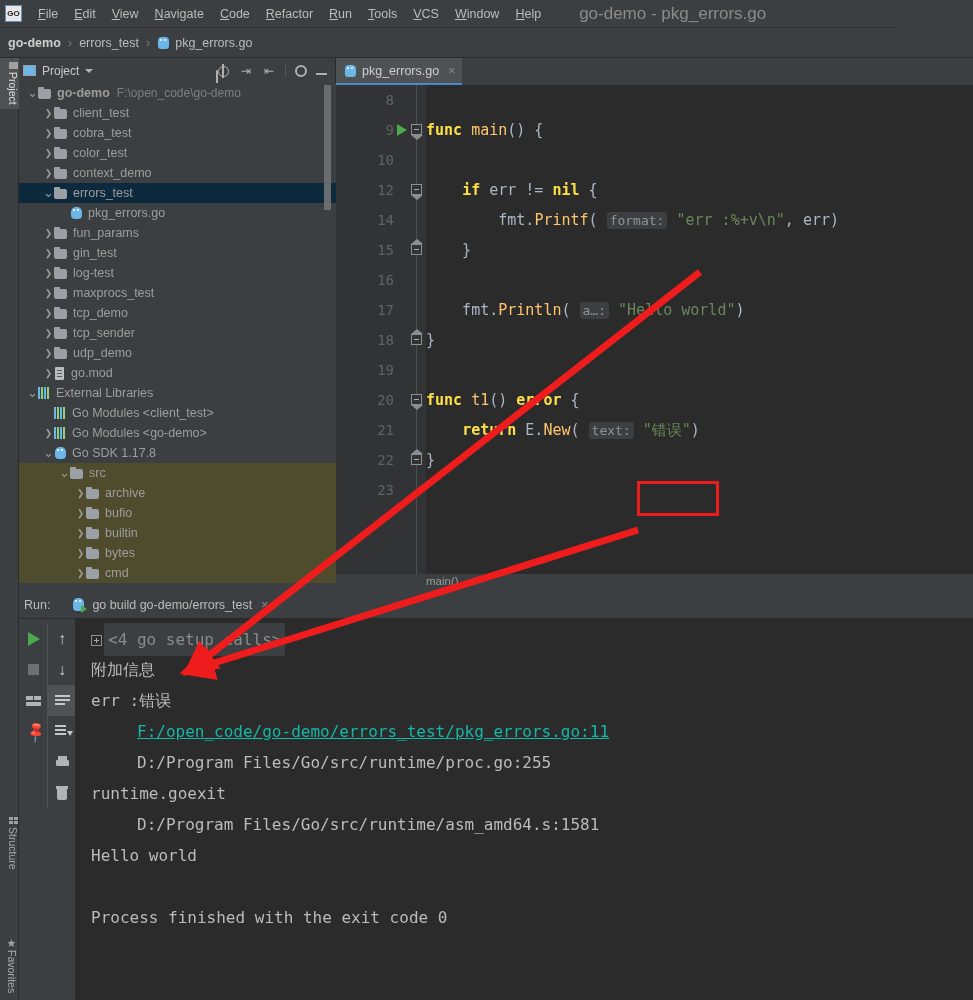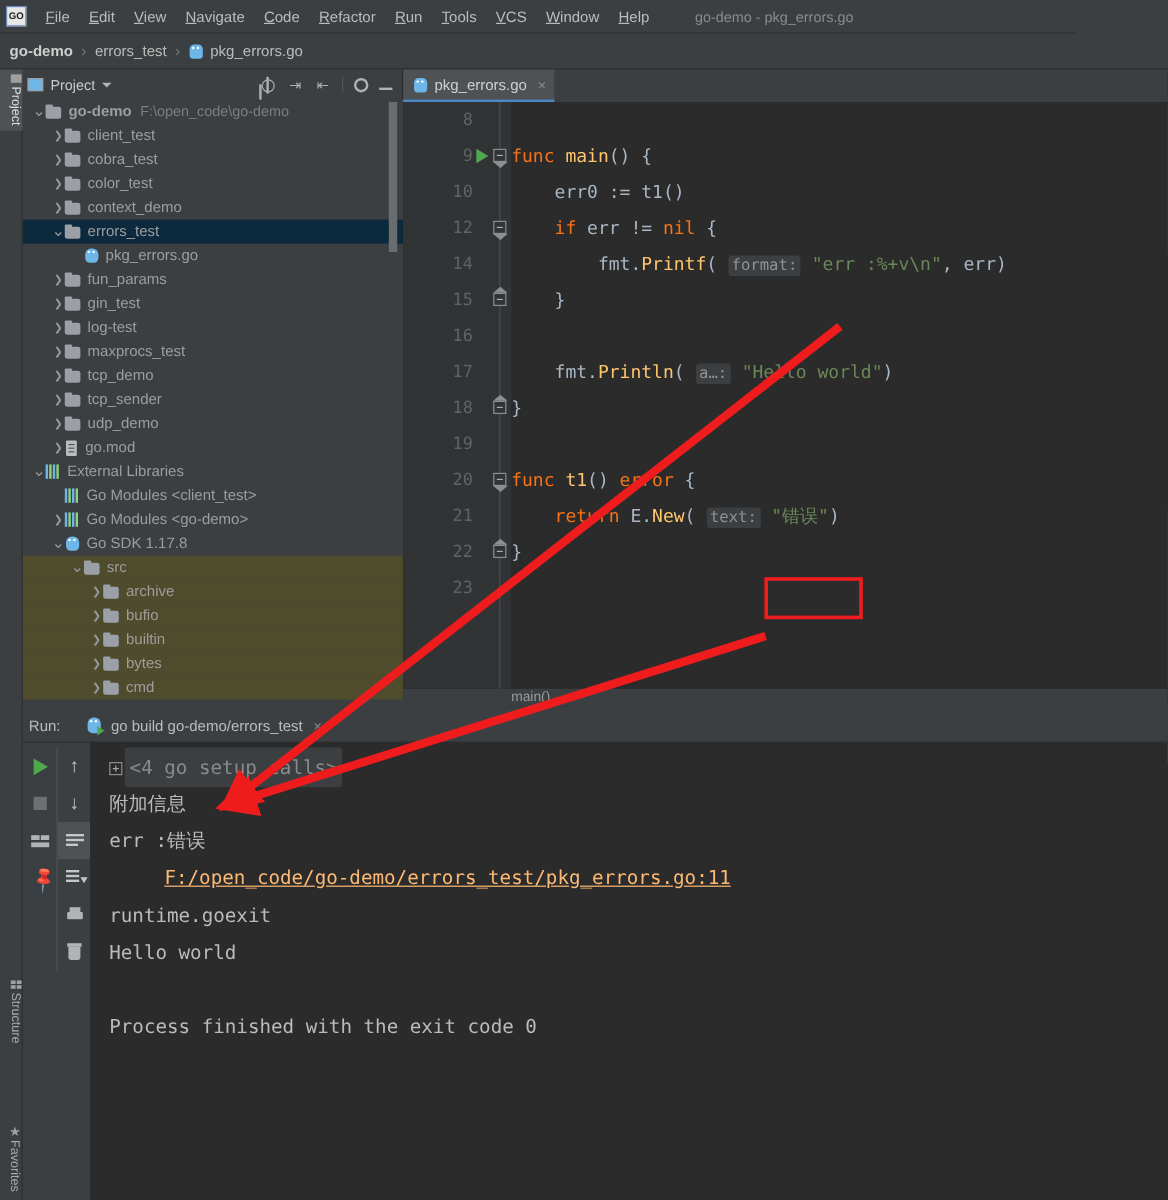--- a/index.html
+++ b/index.html
@@ -21,21 +21,21 @@
     width: 17px; height: 17px; margin-left: 5px; margin-right: 8px;
     border: 1px solid #6b8dbb; background: #e8e8e8; color: #1c1c1c;
     font-size: 8px; font-weight: bold; line-height: 15px; text-align: center;
     font-family: "Liberation Sans", sans-serif;
   }
   .menu-item {
     color: #bbbbbb; font-size: 12.5px; padding: 3px 8px; white-space: nowrap;
   }
   .menu-item u { text-decoration: underline; }
   .win-title {
-    color: #8b8b8b; font-size: 12px; margin-left: 30px; white-space: nowrap;
+    color: #8b8b8b; font-size: 17px; margin-left: 30px; white-space: nowrap;
   }
 
   
   .navbar {
     position: absolute; left: 0; top: 28px; width: 973px; height: 30px;
     background: #3c3f41; display: flex; align-items: center; padding-left: 8px;
     border-bottom: 1px solid #2b2b2b;
   }
   .crumb { color: #bbbbbb; font-size: 12.5px; white-space: nowrap; }
   .crumb.bold { font-weight: bold; color: #cfcfcf; }
@@ -254,21 +254,21 @@
     content:""; position:absolute; left:-1px; top:10px;
     border-left:6px solid transparent;border-right:6px solid transparent;
     border-top:5px solid #8b8f91;
   }
   .fold-box.bot::before {
     content:""; position:absolute; left:-1px; top:-6px;
     border-left:6px solid transparent;border-right:6px solid transparent;
     border-bottom:5px solid #8b8f91;
   }
 
-  .kw   { color:#f97316; }
+  .kw   { color:#fde047;font-weight:bold; }
   .fn   { color:#ffc66d; }
   .pl   { color:#a9b7c6; }
   .str  { color:#6a8759; }
   .cmt  { color:#808080; }
   .inlay {
     background:#3c3f41; color:#919191; font-size:13px;
     padding:1px 3px; border-radius:3px;
   }
 
   .breadcrumb-bottom {
@@ -341,21 +341,21 @@
   .folded {
     display:inline-block; background:#3c3f41; color:#8a8a8a;
     padding:1px 4px; border-radius:2px;
   }
   .fold-plus {
     display:inline-block; width:11px;height:11px;border:1px solid #8b8f91;
     position:relative; vertical-align:-1px; margin-right:2px;
   }
   .fold-plus::before{content:"";position:absolute;left:2px;top:4px;width:5px;height:1px;background:#a8acae;}
   .fold-plus::after{content:"";position:absolute;left:4px;top:2px;width:1px;height:5px;background:#a8acae;}
-  .link { color:#fdba74; text-decoration:underline; }
+  .link { color:#14b8a6; text-decoration:underline; }
   .co.indent { padding-left:62px; }
 
   
   .anno { position:absolute; left:0; top:0; width:973px; height:1000px; pointer-events:none; }
   .redbox {
     position:absolute; border:3px solid #ee1c1c;
   }
 </style>
 </head>
 <body>
@@ -554,21 +554,21 @@
         <span class="tab-close">×</span>
       </div>
     </div>
     <div class="code-wrap">
       <div class="gutter"></div>
       <div class="fold-rail"></div>
       <div class="fold-line"></div>
       <div class="code-lines" id="code-lines">
           <div class="cl"><span class="lnum">8</span><span class="ctext"></span></div>
           <div class="cl"><span class="lnum">9</span><span class="run-arrow"></span><span class="fold-box top" style="top: 9px;"></span><span class="ctext"><span class="kw">func </span><span class="fn">main</span><span class="pl">() {</span></span></div>
-          <div class="cl"><span class="lnum">10</span><span class="ctext"><span class="pl">    err0 </span><span class="pl">:=</span><span class="pl"> t1()</span></span></div>
+          <div class="cl"><span class="lnum">10</span></div>
           <div class="cl"><span class="lnum">12</span><span class="fold-box top" style="top: 9px;"></span><span class="ctext"><span class="pl">    </span><span class="kw">if</span><span class="pl"> err </span><span class="pl">!=</span><span class="pl"> </span><span class="kw">nil</span><span class="pl"> {</span></span></div>
           <div class="cl"><span class="lnum">14</span><span class="ctext"><span class="pl">        fmt.</span><span class="fn">Printf</span><span class="pl">( </span><span class="inlay">format:</span><span class="pl"> </span><span class="str">"err :%+v\n"</span><span class="pl">, err)</span></span></div>
           <div class="cl"><span class="lnum">15</span><span class="fold-box bot" style="top: 9px;"></span><span class="ctext"><span class="pl">    }</span></span></div>
           <div class="cl"><span class="lnum">16</span><span class="ctext"></span></div>
           <div class="cl"><span class="lnum">17</span><span class="ctext"><span class="pl">    fmt.</span><span class="fn">Println</span><span class="pl">( </span><span class="inlay">a…:</span><span class="pl"> </span><span class="str">"Hello world"</span><span class="pl">)</span></span></div>
           <div class="cl"><span class="lnum">18</span><span class="fold-box bot" style="top: 9px;"></span><span class="ctext"><span class="pl">}</span></span></div>
           <div class="cl"><span class="lnum">19</span><span class="ctext"></span></div>
           <div class="cl"><span class="lnum">20</span><span class="fold-box top" style="top: 9px;"></span><span class="ctext"><span class="kw">func </span><span class="fn">t1</span><span class="pl">() </span><span class="kw">error</span><span class="pl"> {</span></span></div>
           <div class="cl"><span class="lnum">21</span><span class="ctext"><span class="pl">    </span><span class="kw">return</span><span class="pl"> E.</span><span class="fn">New</span><span class="pl">( </span><span class="inlay">text:</span><span class="pl"> </span><span class="str">"错误"</span><span class="pl">)</span></span></div>
           <div class="cl"><span class="lnum">22</span><span class="fold-box bot" style="top: 9px;"></span><span class="ctext"><span class="pl">}</span></span></div>
@@ -623,21 +623,23 @@
         <div class="rt-btn">
             <span class="trashico"></span>
           </div>
       </div>
     </div>
     <div class="console" id="console">
         <div class="co"><span class="fold-plus"></span><span class="folded">&lt;4 go setup calls&gt;</span></div>
         <div class="co"><span>附加信息</span></div>
         <div class="co"><span>err :错误</span></div>
         <div class="co indent"><span class="link">F:/open_code/go-demo/errors_test/pkg_errors.go:11</span></div>
+        <div class="co indent"><span>D:/Program Files/Go/src/runtime/proc.go:255</span></div>
         <div class="co"><span>runtime.goexit</span></div>
+        <div class="co indent"><span>D:/Program Files/Go/src/runtime/asm_amd64.s:1581</span></div>
         <div class="co"><span>Hello world</span></div>
         <div class="co"><span></span></div>
         <div class="co"><span>Process finished with the exit code 0</span></div>
       </div>
   </div>
 
   <svg class="anno" viewBox="0 0 973 1000">
     <defs>
       <marker id="ah" markerWidth="5" markerHeight="5" refX="2.2" refY="2.5" orient="auto">
         <path d="M0,0 L5,2.5 L0,5 z" fill="#ee1c1c"></path>

